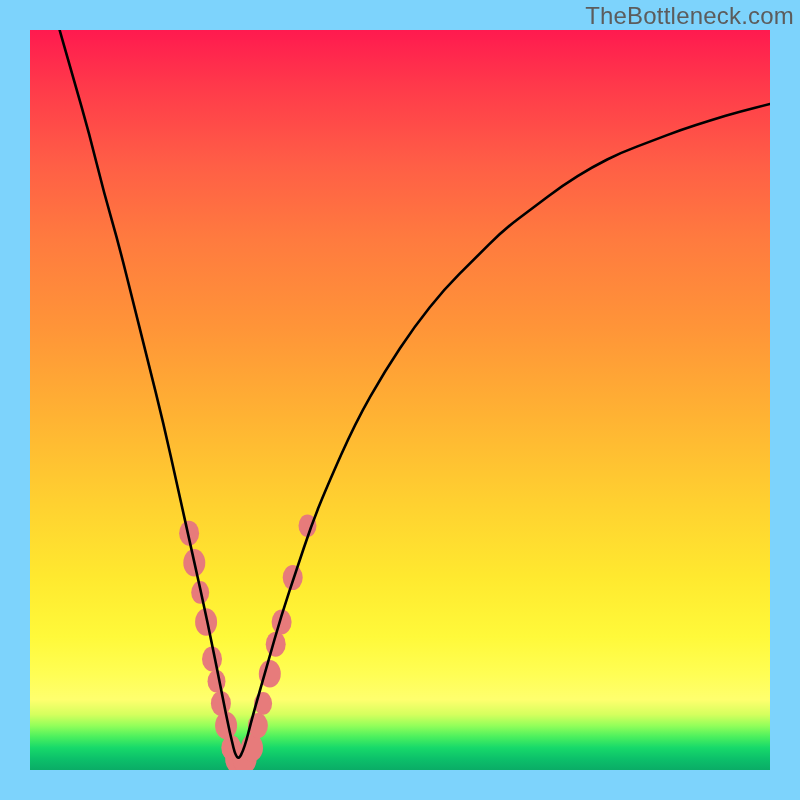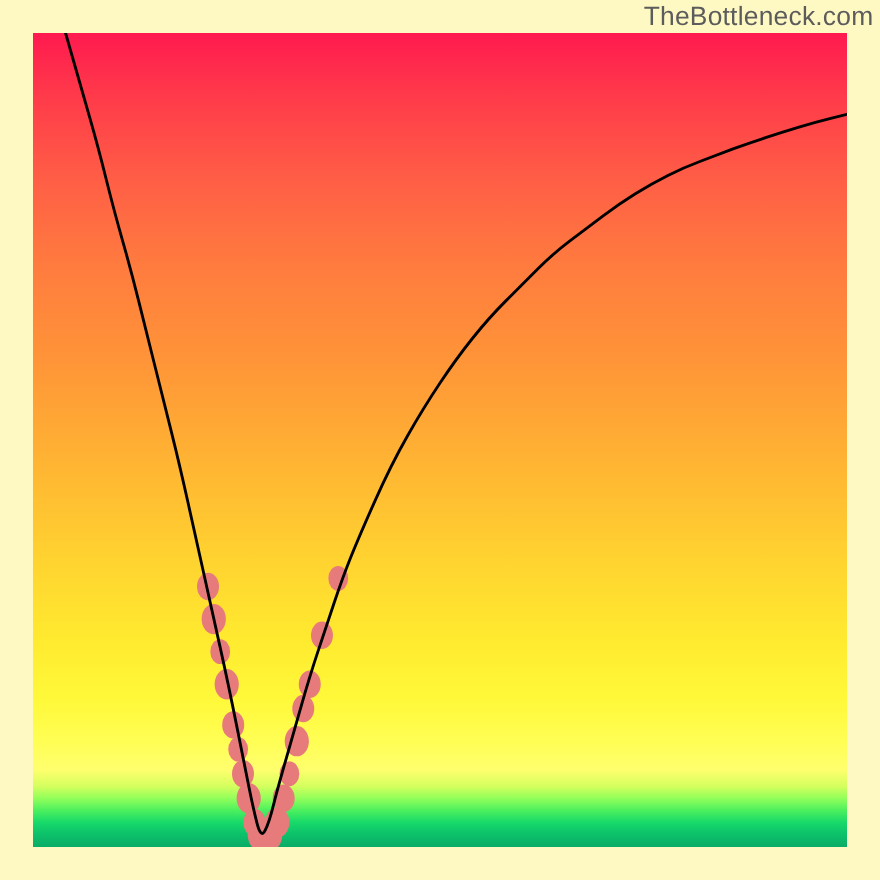--- a/index.html
+++ b/index.html
@@ -10,21 +10,21 @@
     background: #000;
     overflow: hidden;
     font-family: Arial, Helvetica, sans-serif;
   }
   .frame {
     position: absolute;
     left: 0;
     top: 0;
     width: 800px;
     height: 800px;
-    background: #fef9c3;
+    background: #7dd3fc;
   }
   .plot-area {
     position: absolute;
     left: 30px;
     top: 30px;
     width: 740px;
     height: 740px;
     overflow: hidden;
   }
   .gradient {

